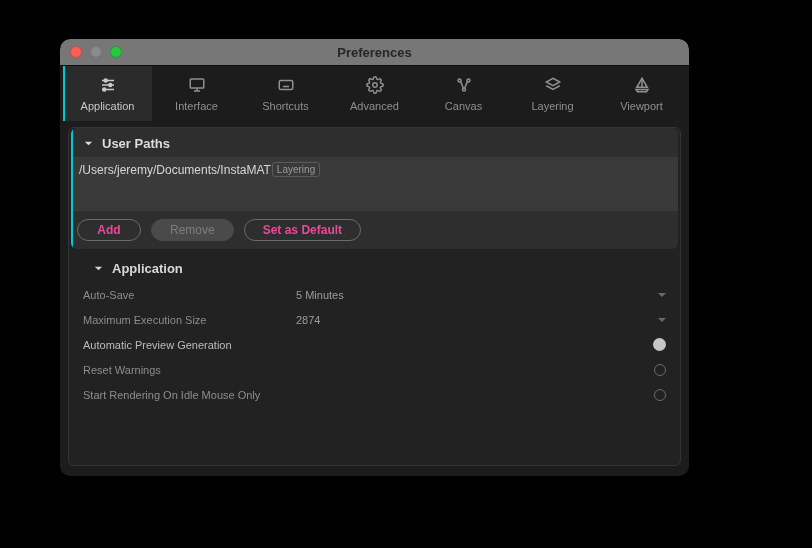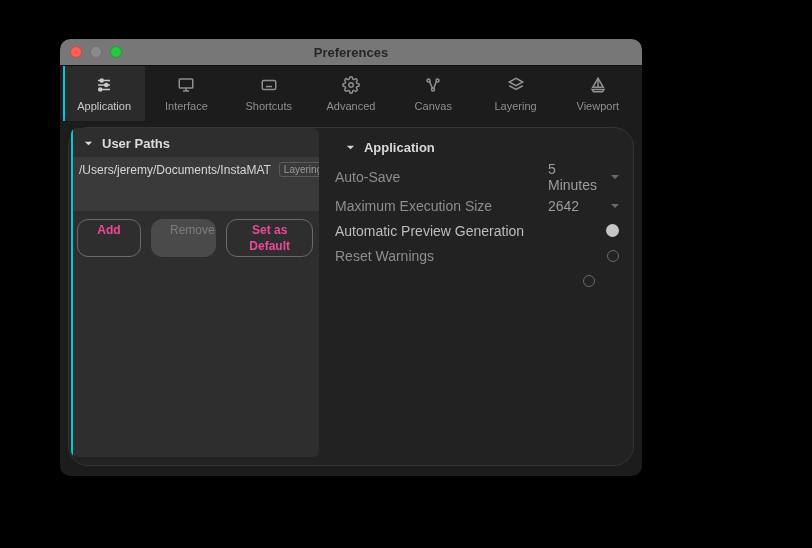--- a/index.html
+++ b/index.html
@@ -1,20 +1,20 @@
 <!DOCTYPE html>
 <html><head>
 <meta charset="utf-8">
 <style>
   * { box-sizing: border-box; margin: 0; padding: 0; font-family: -apple-system, "Helvetica Neue", Arial, sans-serif; }
   body { background: #000; width: 812px; height: 548px; overflow: hidden; }
   .window {
     position: absolute;
     left: 60px; top: 39px;
-    width: 582px; height: 437px;
+    width: 629px; height: 437px;
     background: #1c1c1c;
     border-radius: 10px;
     box-shadow: 0 10px 40px rgba(0,0,0,0.8);
     display: flex; flex-direction: column;
     overflow: hidden;
   }
   .titlebar {
     height: 26px;
     background: #777;
     display: flex; align-items: center;
@@ -62,23 +62,23 @@
   .tab .lbl { font-size: 11px; }
 
   .body {
     flex: 1;
     padding: 6px 8px 10px 8px;
     overflow: hidden;
   }
   .panel {
     background: #222;
     border: 1px solid #353535;
-    border-radius: 20px;
+    border-radius: 6px;
     height: 100%;
-    display: flex; flex-direction: row;
+    display: flex; flex-direction: column;
     padding-bottom: 8px;
   }
 
   .section {
     margin: 2px 2px 0 2px;
   }
   .section-header {
     display: flex; align-items: center; gap: 8px;
     padding: 8px 10px 6px 12px;
     color: #dcdcdc;
@@ -102,21 +102,21 @@
     background:#00c8d4;
   }
   .path-list {
     background: #3a3a3a;
     margin: 0;
     min-height: 54px;
     padding: 4px 8px;
     font-size: 12px;
     color: #d6d6d6;
   }
-  .path-row { display: flex; align-items: center; gap: 8px; padding: 1px 0;}
+  .path-row { display: flex; align-items: center; gap: 1px; padding: 1px 0;}
   .badge {
     font-size: 10px;
     color: #9a9a9a;
     border: 1px solid #5a5a5a;
     border-radius: 3px;
     padding: 0px 4px;
     line-height: 13px;
   }
   .btnrow {
     display: flex; gap: 10px;
@@ -145,21 +145,21 @@
 
   .settings {
     padding: 0 10px;
   }
   .settings .section-header { padding-left: 12px; padding-top:10px; padding-bottom: 6px; color:#d8d8d8;}
   .row {
     display: grid;
     grid-template-columns: 215px 1fr 24px;
     align-items: center;
     min-height: 25px;
-    font-size: 14px;
+    font-size: 11px;
     color: #8d8d8d;
   }
   .row.light .label, .row.light .value { color: #bcbcbc; }
   .row .label { padding-left: 2px; }
   .row .value { color: #9c9c9c; }
   .caret {
     width: 0; height: 0;
     border-left: 4px solid transparent;
     border-right: 4px solid transparent;
     border-top: 4px solid #6a6a6a;
@@ -313,38 +313,39 @@
         </div>
 
         <div class="row">
           <div class="label">Auto-Save</div>
           <div class="value">5 Minutes</div>
           <div class="caret"></div>
         </div>
 
         <div class="row">
           <div class="label">Maximum Execution Size</div>
-          <div class="value">2642</div>
+          <div class="value">2874</div>
           <div class="caret"></div>
         </div>
 
         <div class="row light">
           <div class="label">Automatic Preview Generation</div>
           <div></div>
           <div class="toggle on"></div>
         </div>
 
         <div class="row">
           <div class="label">Reset Warnings</div>
           <div></div>
           <div class="radio"></div>
         </div>
 
 
         <div class="row">
+          <div class="label">Start Rendering On Idle Mouse Only</div>
           <div></div>
           <div class="radio"></div>
         </div>
 
       </div>
 
     </div>
   </div>
 
 </div>

